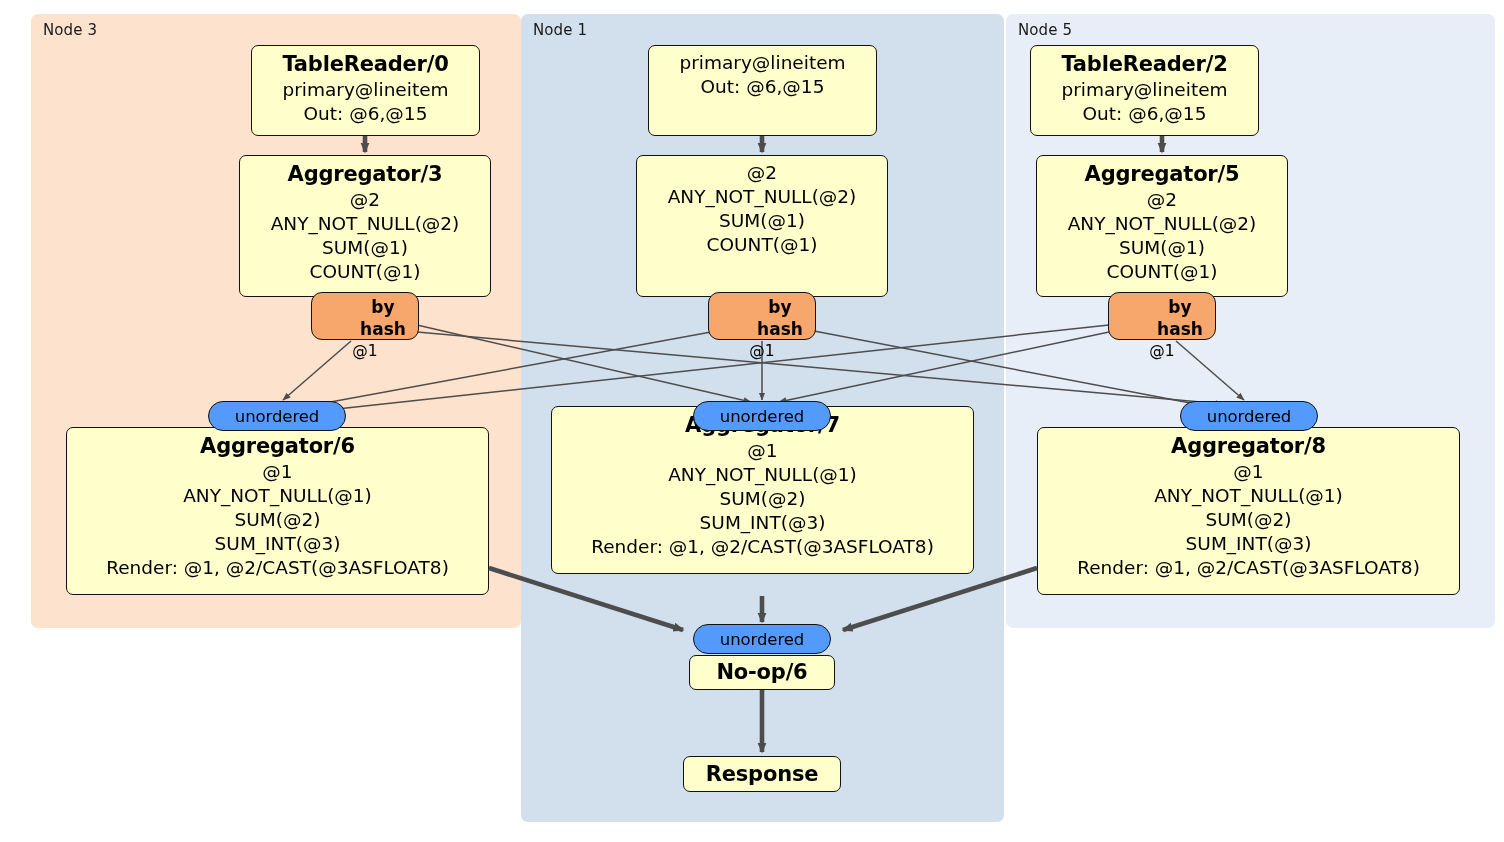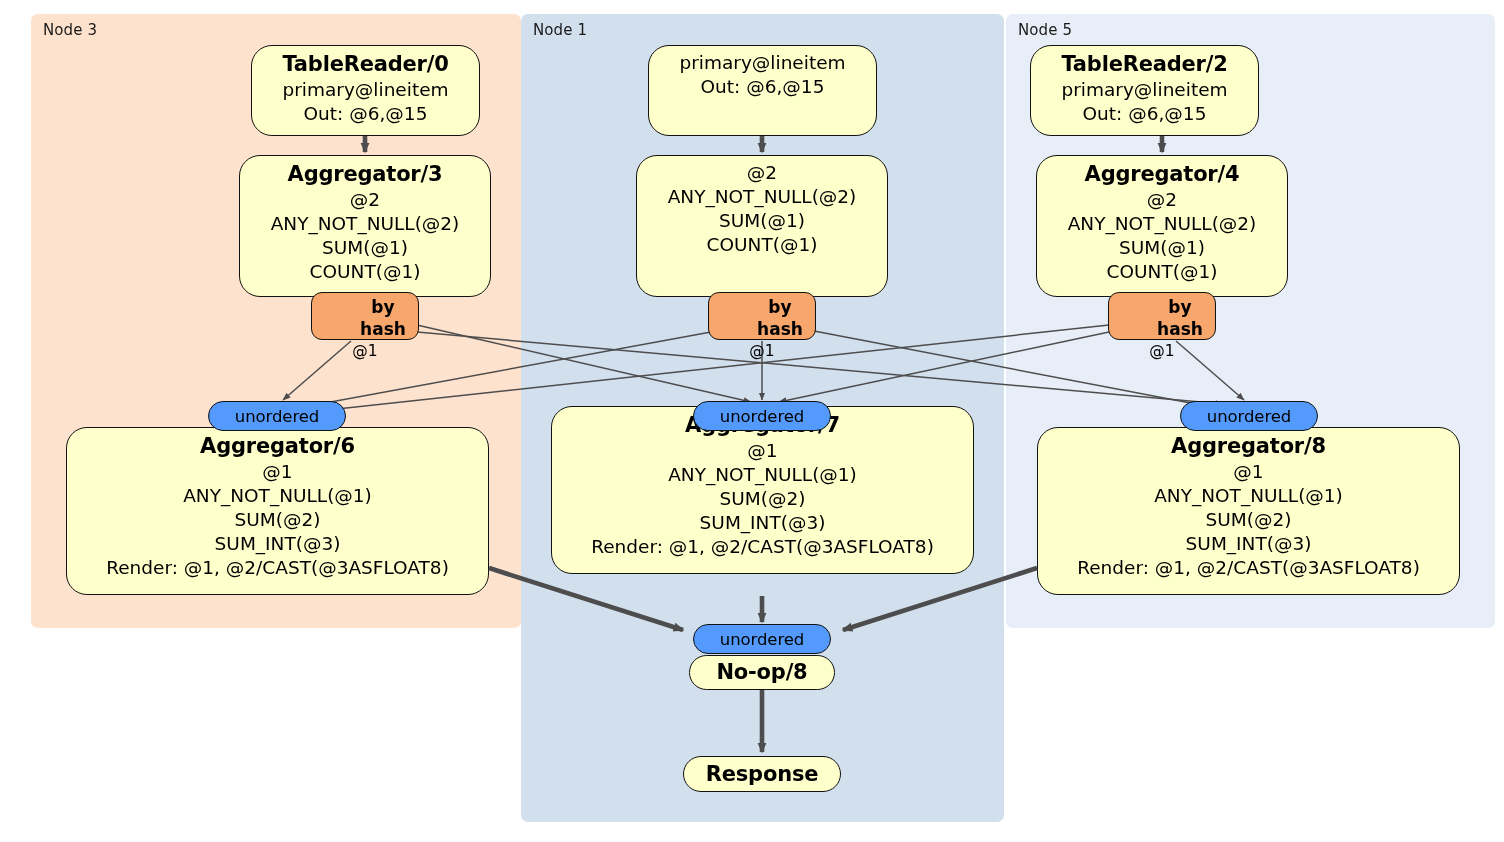--- a/index.html
+++ b/index.html
@@ -33,21 +33,21 @@
     color: #1a1a1a;
     letter-spacing: 0.1px;
     white-space: nowrap;
   }
   
   .proc {
     position: absolute;
     box-sizing: border-box;
     background: #ffffcc;
     border: 1.6px solid #121212;
-    border-radius: 21px;
+    border-radius: 7px;
     text-align: center;
     color: #000000;
     font-size: 18.5px;
     line-height: 1.295;
     padding-top: 5px;
     z-index: 6;
   }
   .proc .ttl {
     display: block;
     font-weight: bold;
@@ -205,21 +205,21 @@
   </div>
 
   <div class="proc" style="left:625px; top:155px; width:252px; height:142px;">
     <span class="ln">@2</span>
     <span class="ln">ANY_NOT_NULL(@2)</span>
     <span class="ln">SUM(@1)</span>
     <span class="ln">COUNT(@1)</span>
   </div>
 
   <div class="proc" style="left:1025px; top:155px; width:252px; height:142px;">
-    <span class="ttl">Aggregator/4</span>
+    <span class="ttl">Aggregator/5</span>
     <span class="ln">@2</span>
     <span class="ln">ANY_NOT_NULL(@2)</span>
     <span class="ln">SUM(@1)</span>
     <span class="ln">COUNT(@1)</span>
   </div>
 
   <div class="pill pill-hash" style="left:300px; top:292px; width:108px; height:48px;">
     <span class="hl1">by hash</span>
     <span class="hl2">@1</span>
   </div>
@@ -271,20 +271,20 @@
     <span class="ln">SUM(@2)</span>
     <span class="ln">SUM_INT(@3)</span>
     <span class="ln">Render: @1, @2/CAST(@3ASFLOAT8)</span>
   </div>
 
   <div class="pill pill-unordered" style="left:682px; top:624px; width:138px; height:30px;">
     <span>unordered</span>
   </div>
 
   <div class="proc single" style="left:678px; top:655px; width:146px; height:35px;">
-    <span class="ttl">No-op/8</span>
+    <span class="ttl">No-op/6</span>
   </div>
 
   <div class="proc single" style="left:672px; top:756px; width:158px; height:36px;">
     <span class="ttl">Response</span>
   </div>
 
 </div>
 
 </body></html>

